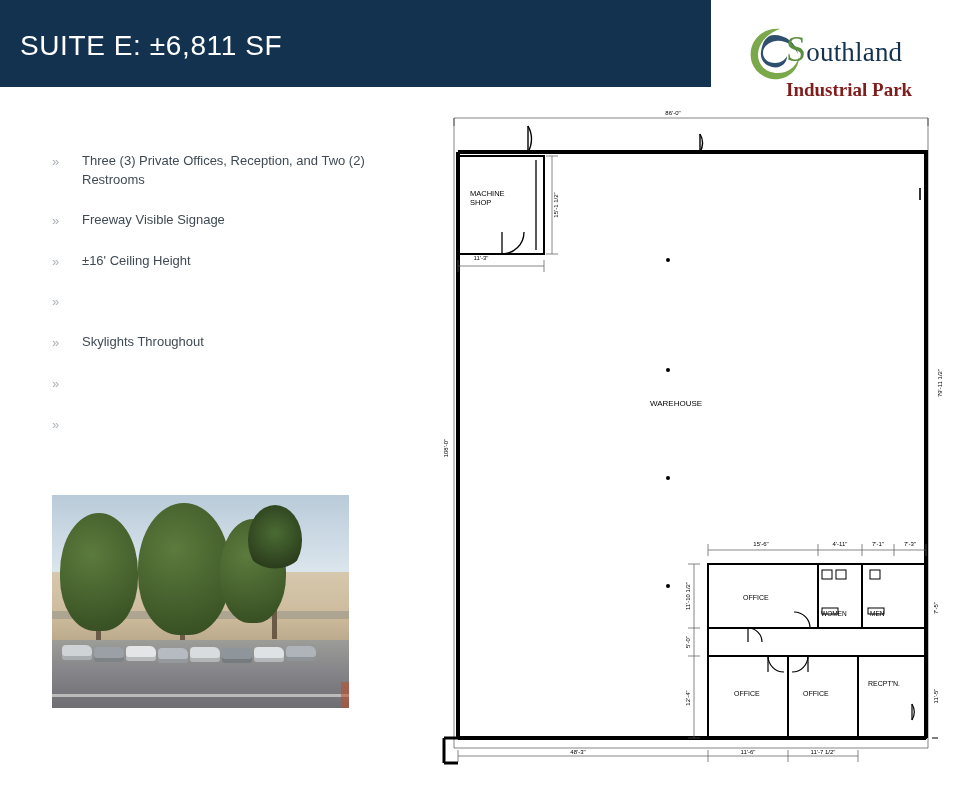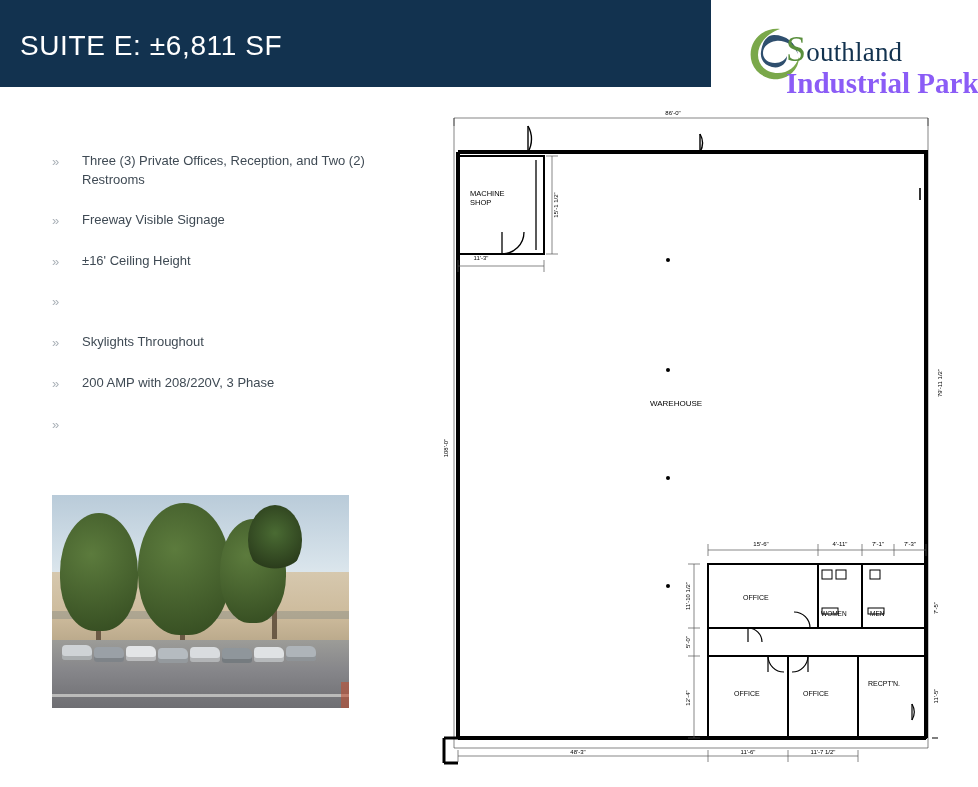--- a/index.html
+++ b/index.html
@@ -53,25 +53,25 @@
     line-height: 1;
     letter-spacing: 0.2px;
     white-space: nowrap;
   }
   .logo-line1 .cap {
     font-size: 36px;
     color: #5a8f3d;
   }
   .logo-line2 {
     font-family: "Liberation Serif", serif;
-    font-size: 29px;
+    font-size: 19px;
     font-weight: bold;
-    color: #8b5cf6;
+    color: #7f1d1d;
     line-height: 1.1;
-    margin-top: 1px;
+    margin-top: 13px;
     white-space: nowrap;
   }
 
   
   .bullets {
     position: absolute;
     left: 52px; top: 152px;
     width: 340px;
   }
   .bullet-row {
@@ -210,21 +210,20 @@
     <div class="bullet-mark">»</div>
   </div>
 
   <div class="bullet-row">
     <div class="bullet-mark">»</div>
     <div class="bullet-text">Skylights Throughout</div>
   </div>
 
   <div class="bullet-row">
     <div class="bullet-mark">»</div>
-    <div class="bullet-text">200 AMP with 208/220V, 3 Phase</div>
   </div>
 
   <div class="bullet-row">
     <div class="bullet-mark">»</div>
   </div>
 
 </div>
 
 <div class="photo">
   <div class="sky"></div>

